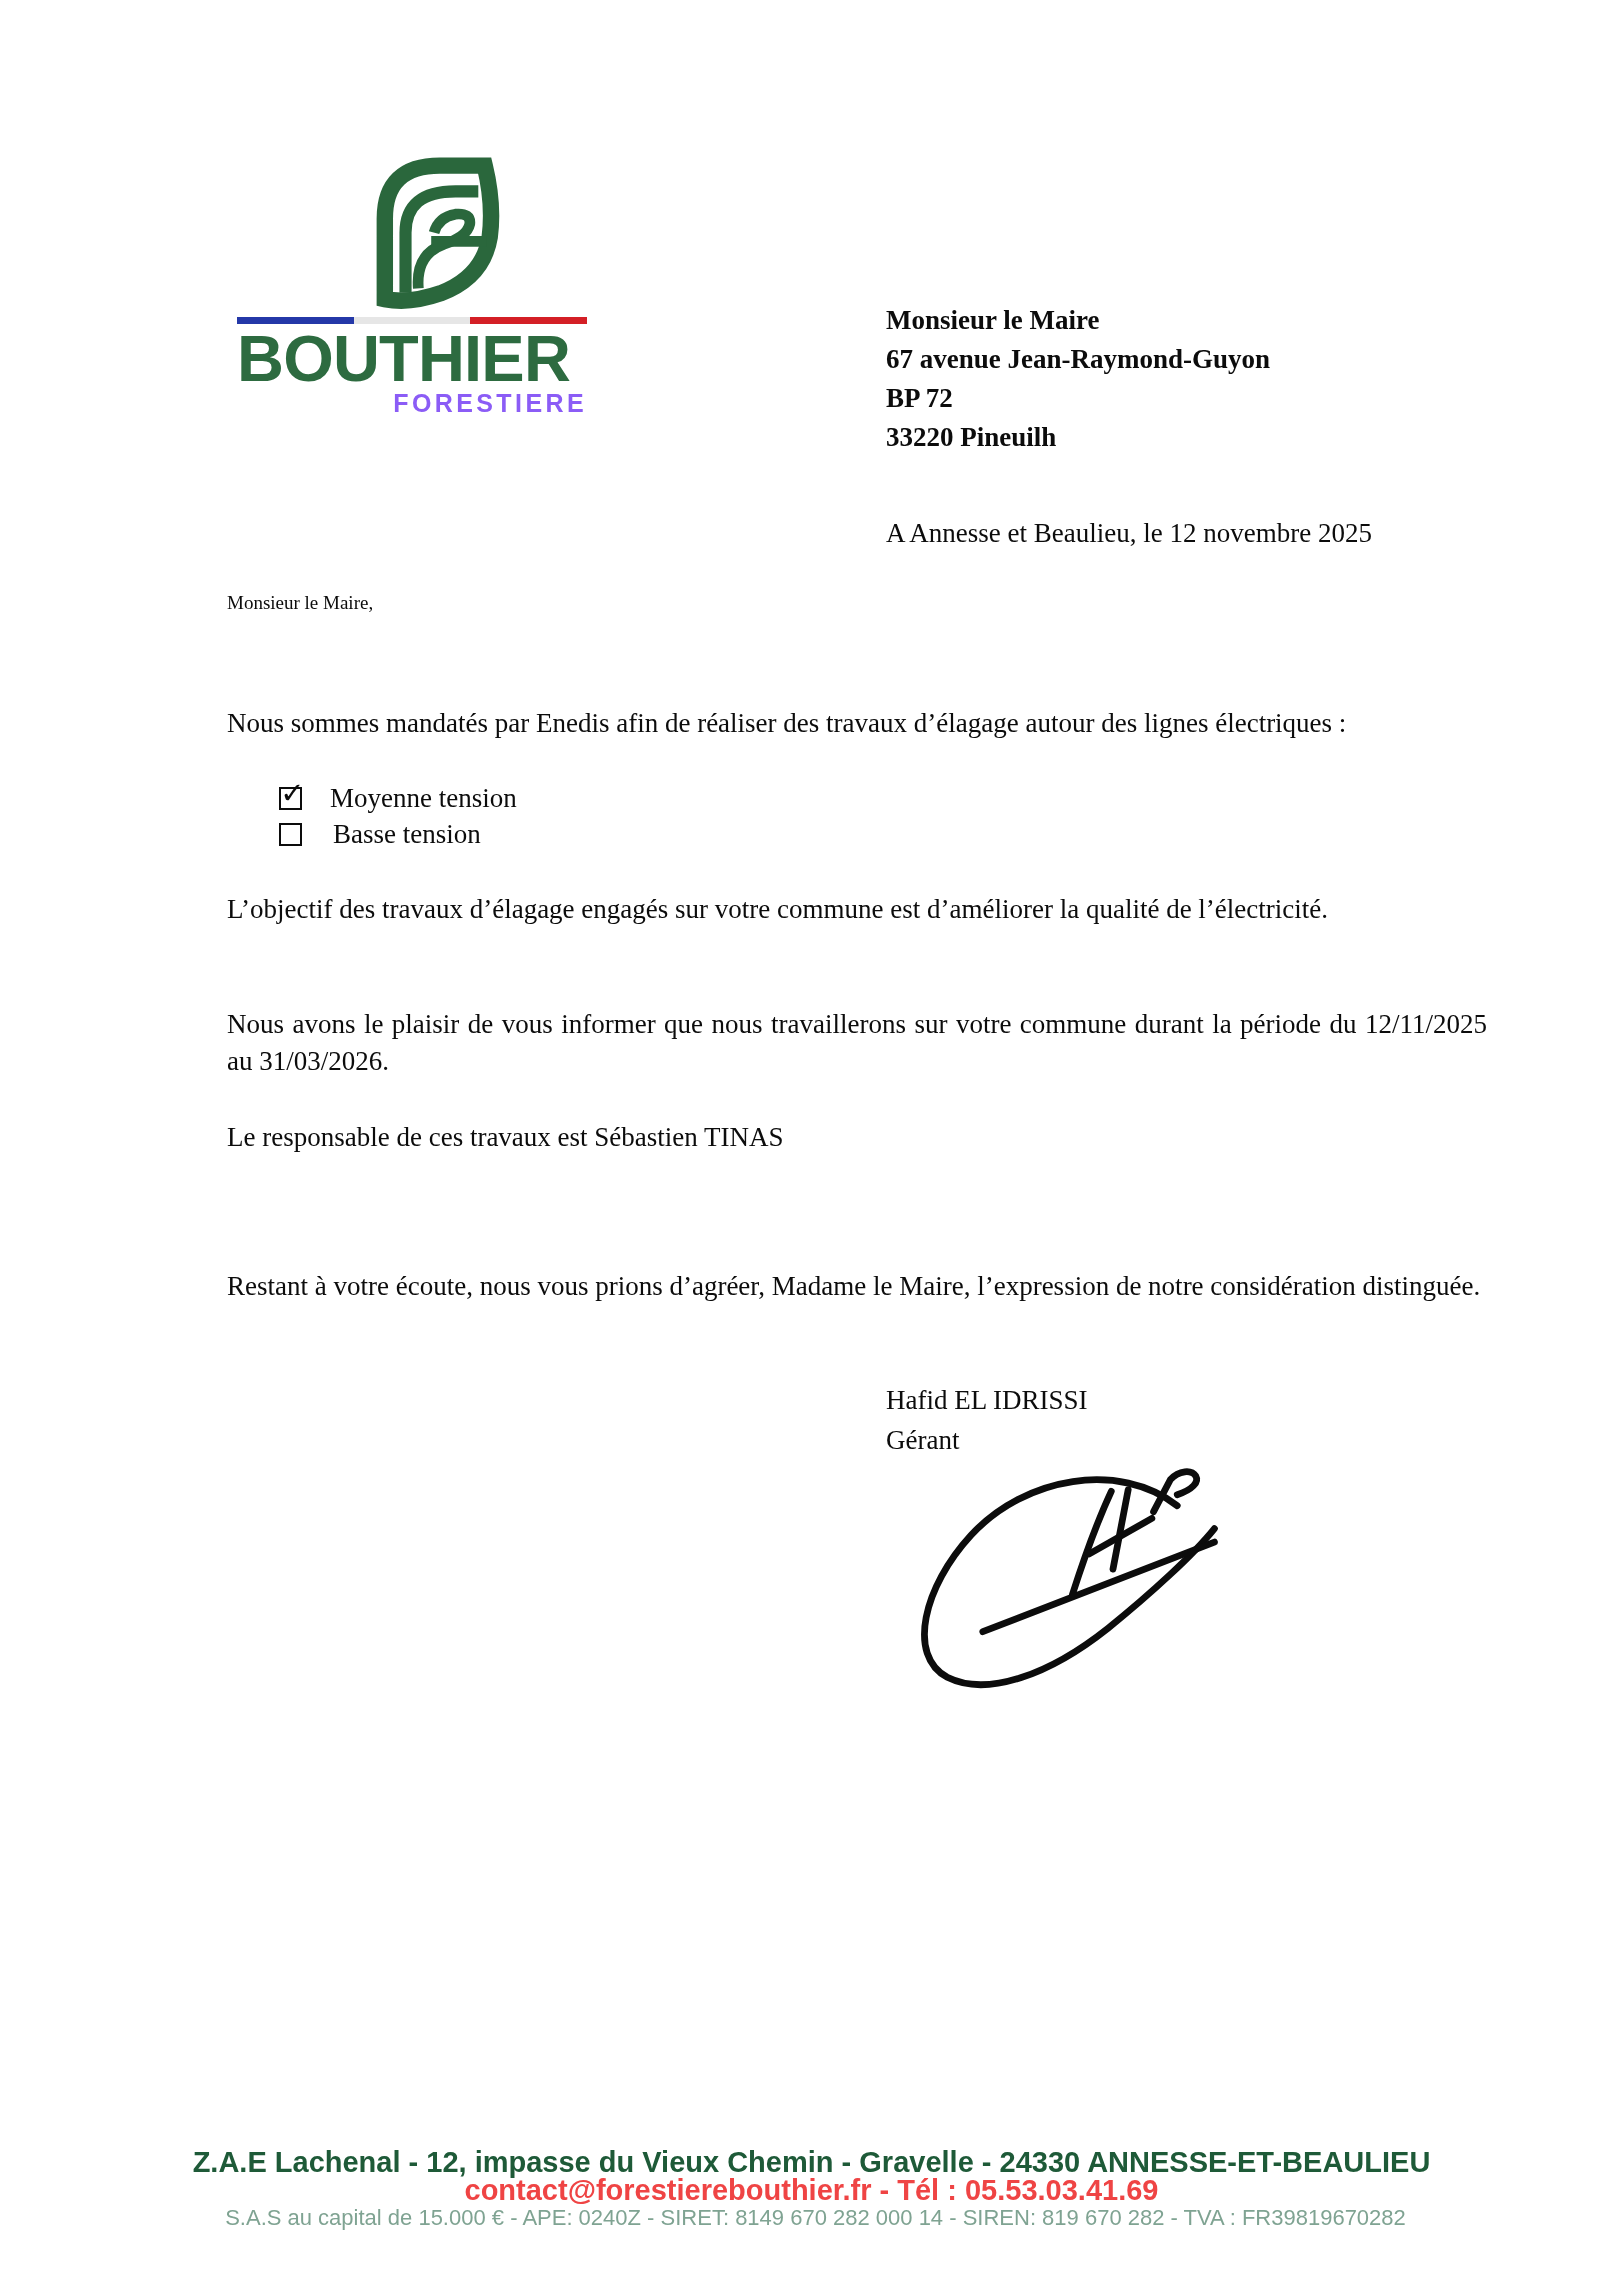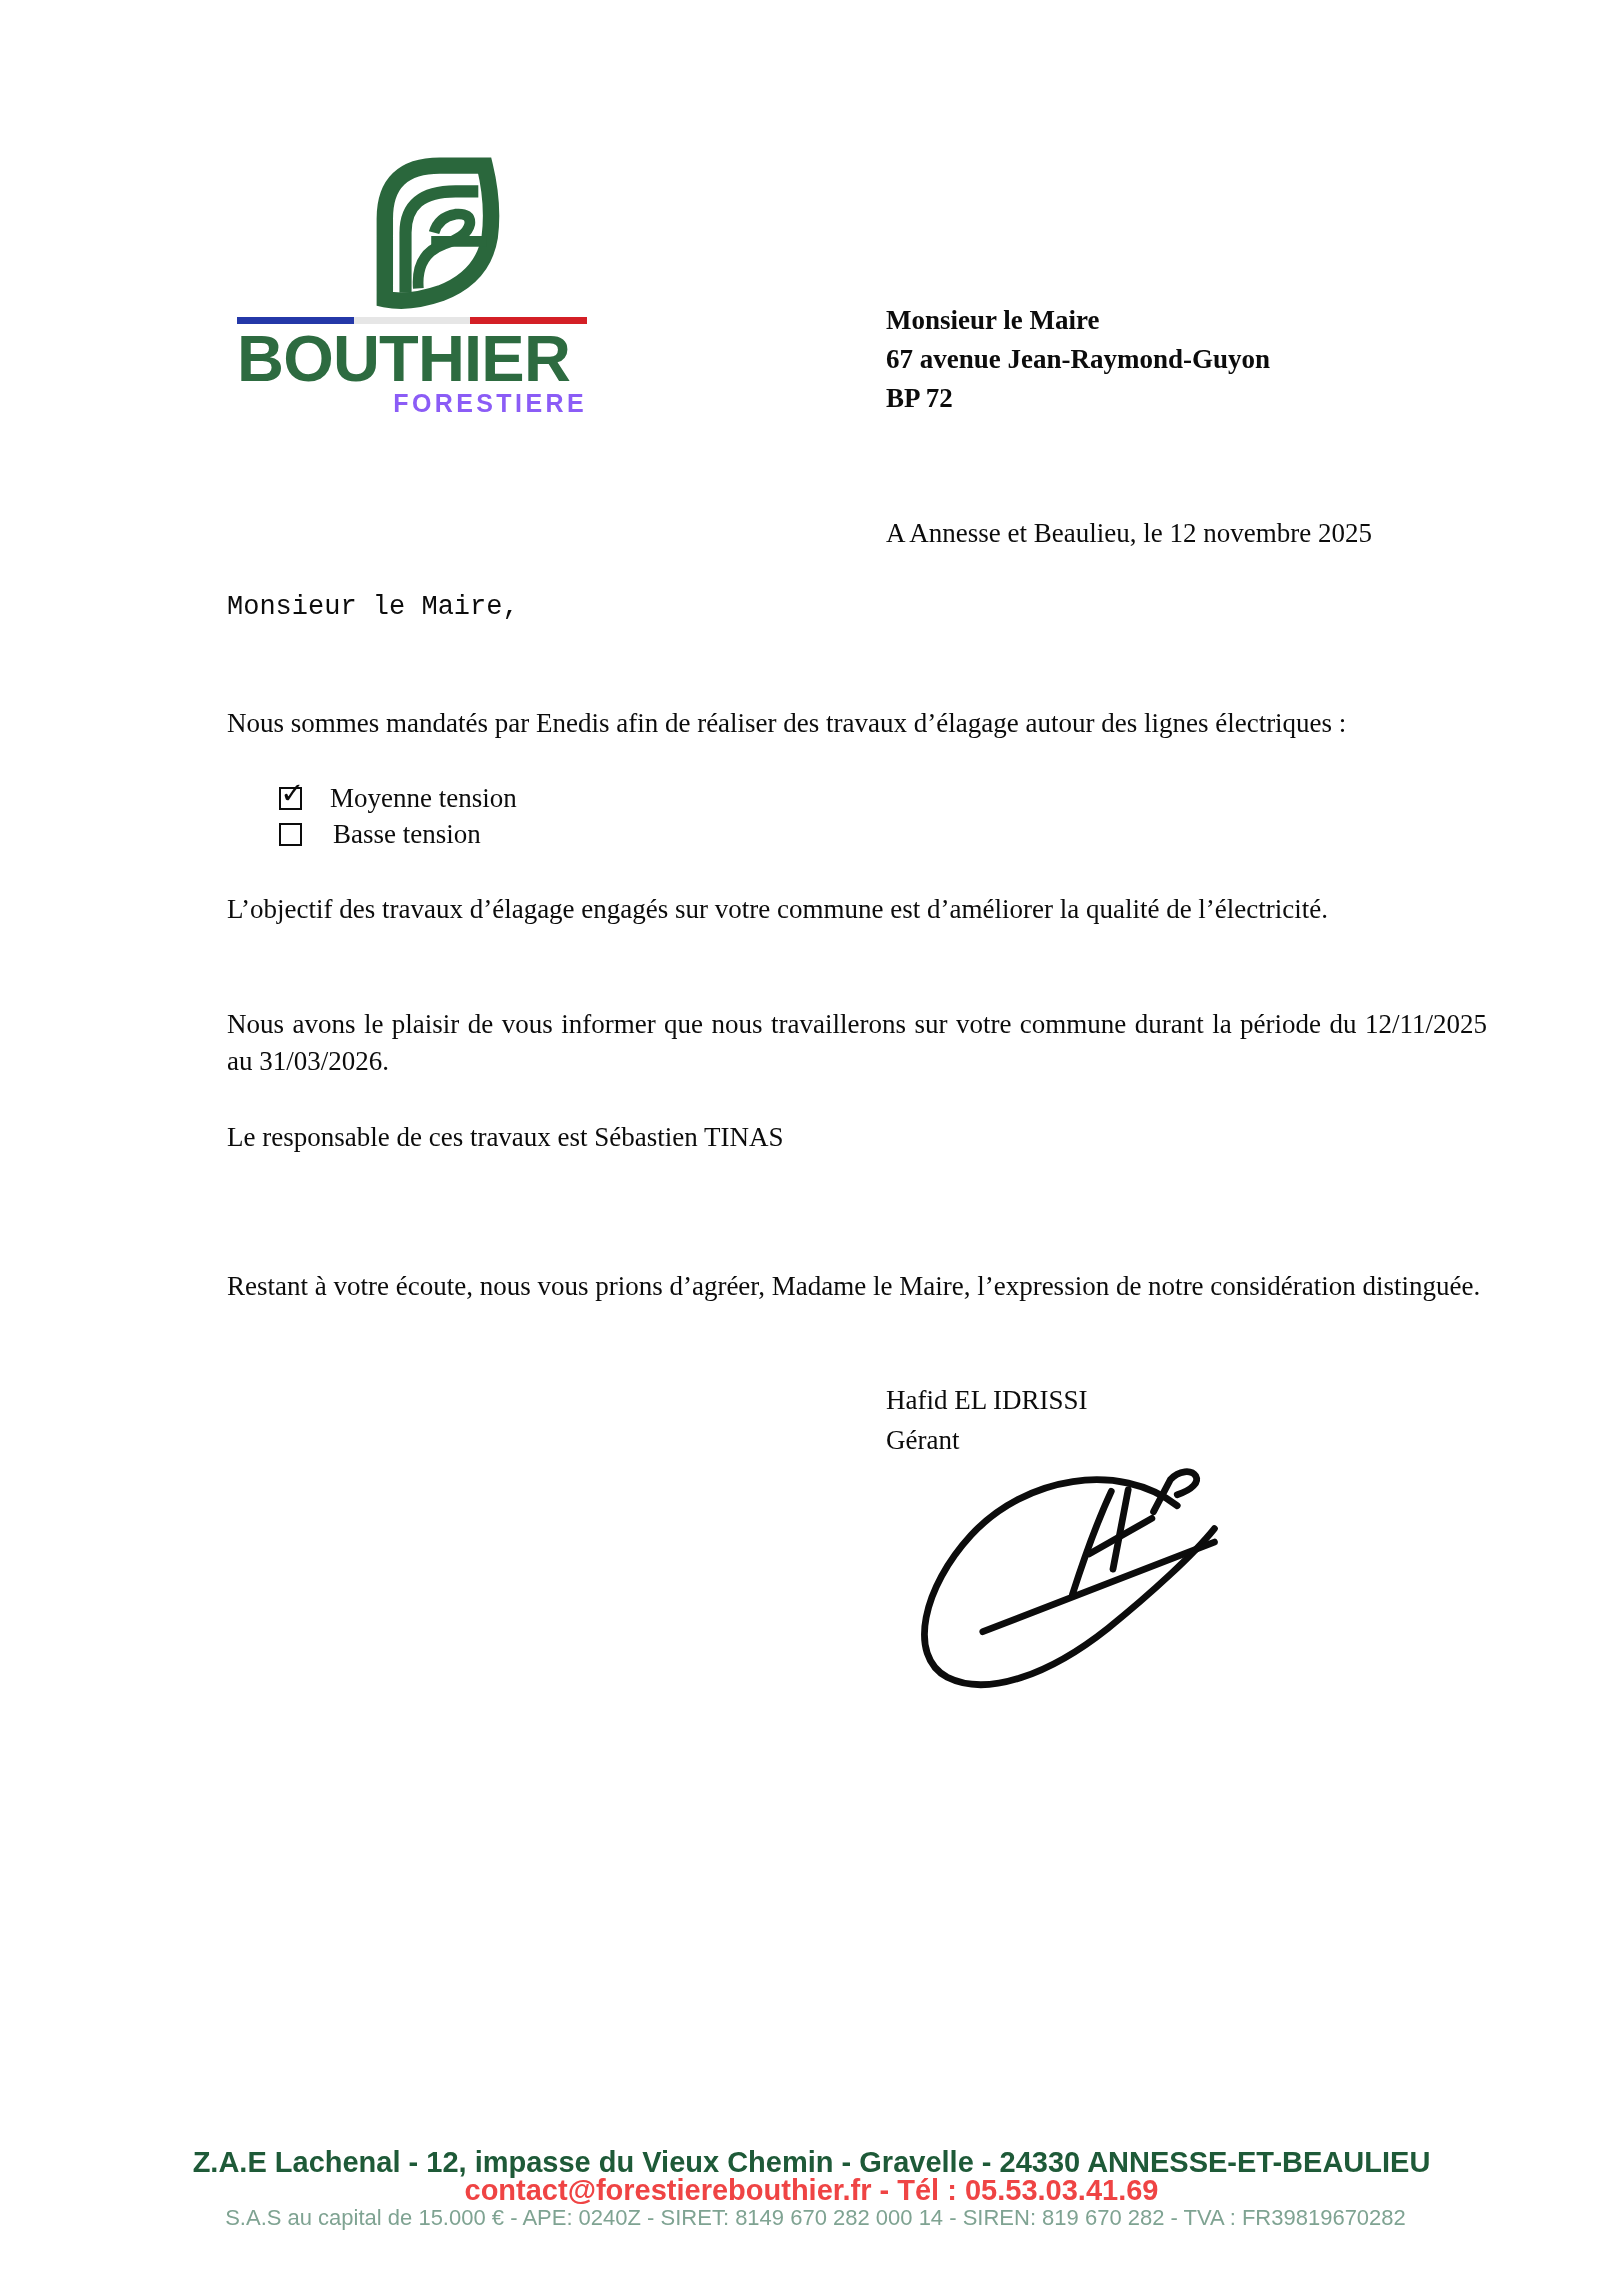--- a/index.html
+++ b/index.html
@@ -41,21 +41,21 @@
   .recipient {
     position: absolute; left: 886px; top: 301px;
     font-weight: bold; font-size: 27px; line-height: 39px;
   }
   .dateline {
     position: absolute; left: 886px; top: 516px;
     font-size: 27px; line-height: 34px;
   }
 
   
-  .salutation { position: absolute; left: 227px; top: 592px; font-size: 27px; font-family: Liberation Mono, monospace; }
+  .salutation { position: absolute; left: 227px; top: 592px; font-size: 19px; }
   .body-par {
     position: absolute; left: 227px; width: 1260px;
     font-size: 27px; line-height: 37px;
     text-align: justify; text-align-last: left;
     margin: 0;
   }
   .p1 { top: 705px; }
   .p2 { top: 891px; }
   .p3 { top: 1006px; }
   .p4 { top: 1119px; }
@@ -121,20 +121,21 @@
       <div class="seg" style="background:#d41f26"></div>
     </div>
     <div class="brand-name" style="color:#2d6b40">BOUTHIER</div>
     <div class="brand-sub" style="color:#8b5cf6">FORESTIERE</div>
   </div>
 
   <div class="recipient">
     <div>Monsieur le Maire</div>
     <div>67 avenue Jean-Raymond-Guyon</div>
     <div>BP 72</div>
+    <div>33220 Pineuilh</div>
   </div>
 
   <div class="dateline">A Annesse et Beaulieu, le 12 novembre 2025</div>
 
   <div class="salutation">Monsieur le Maire,</div>
 
   <p class="body-par p1">Nous sommes mandatés par Enedis afin de réaliser des travaux d’élagage autour des lignes électriques :</p>
 
   <div class="check-row row1">
     <span class="checkbox">

